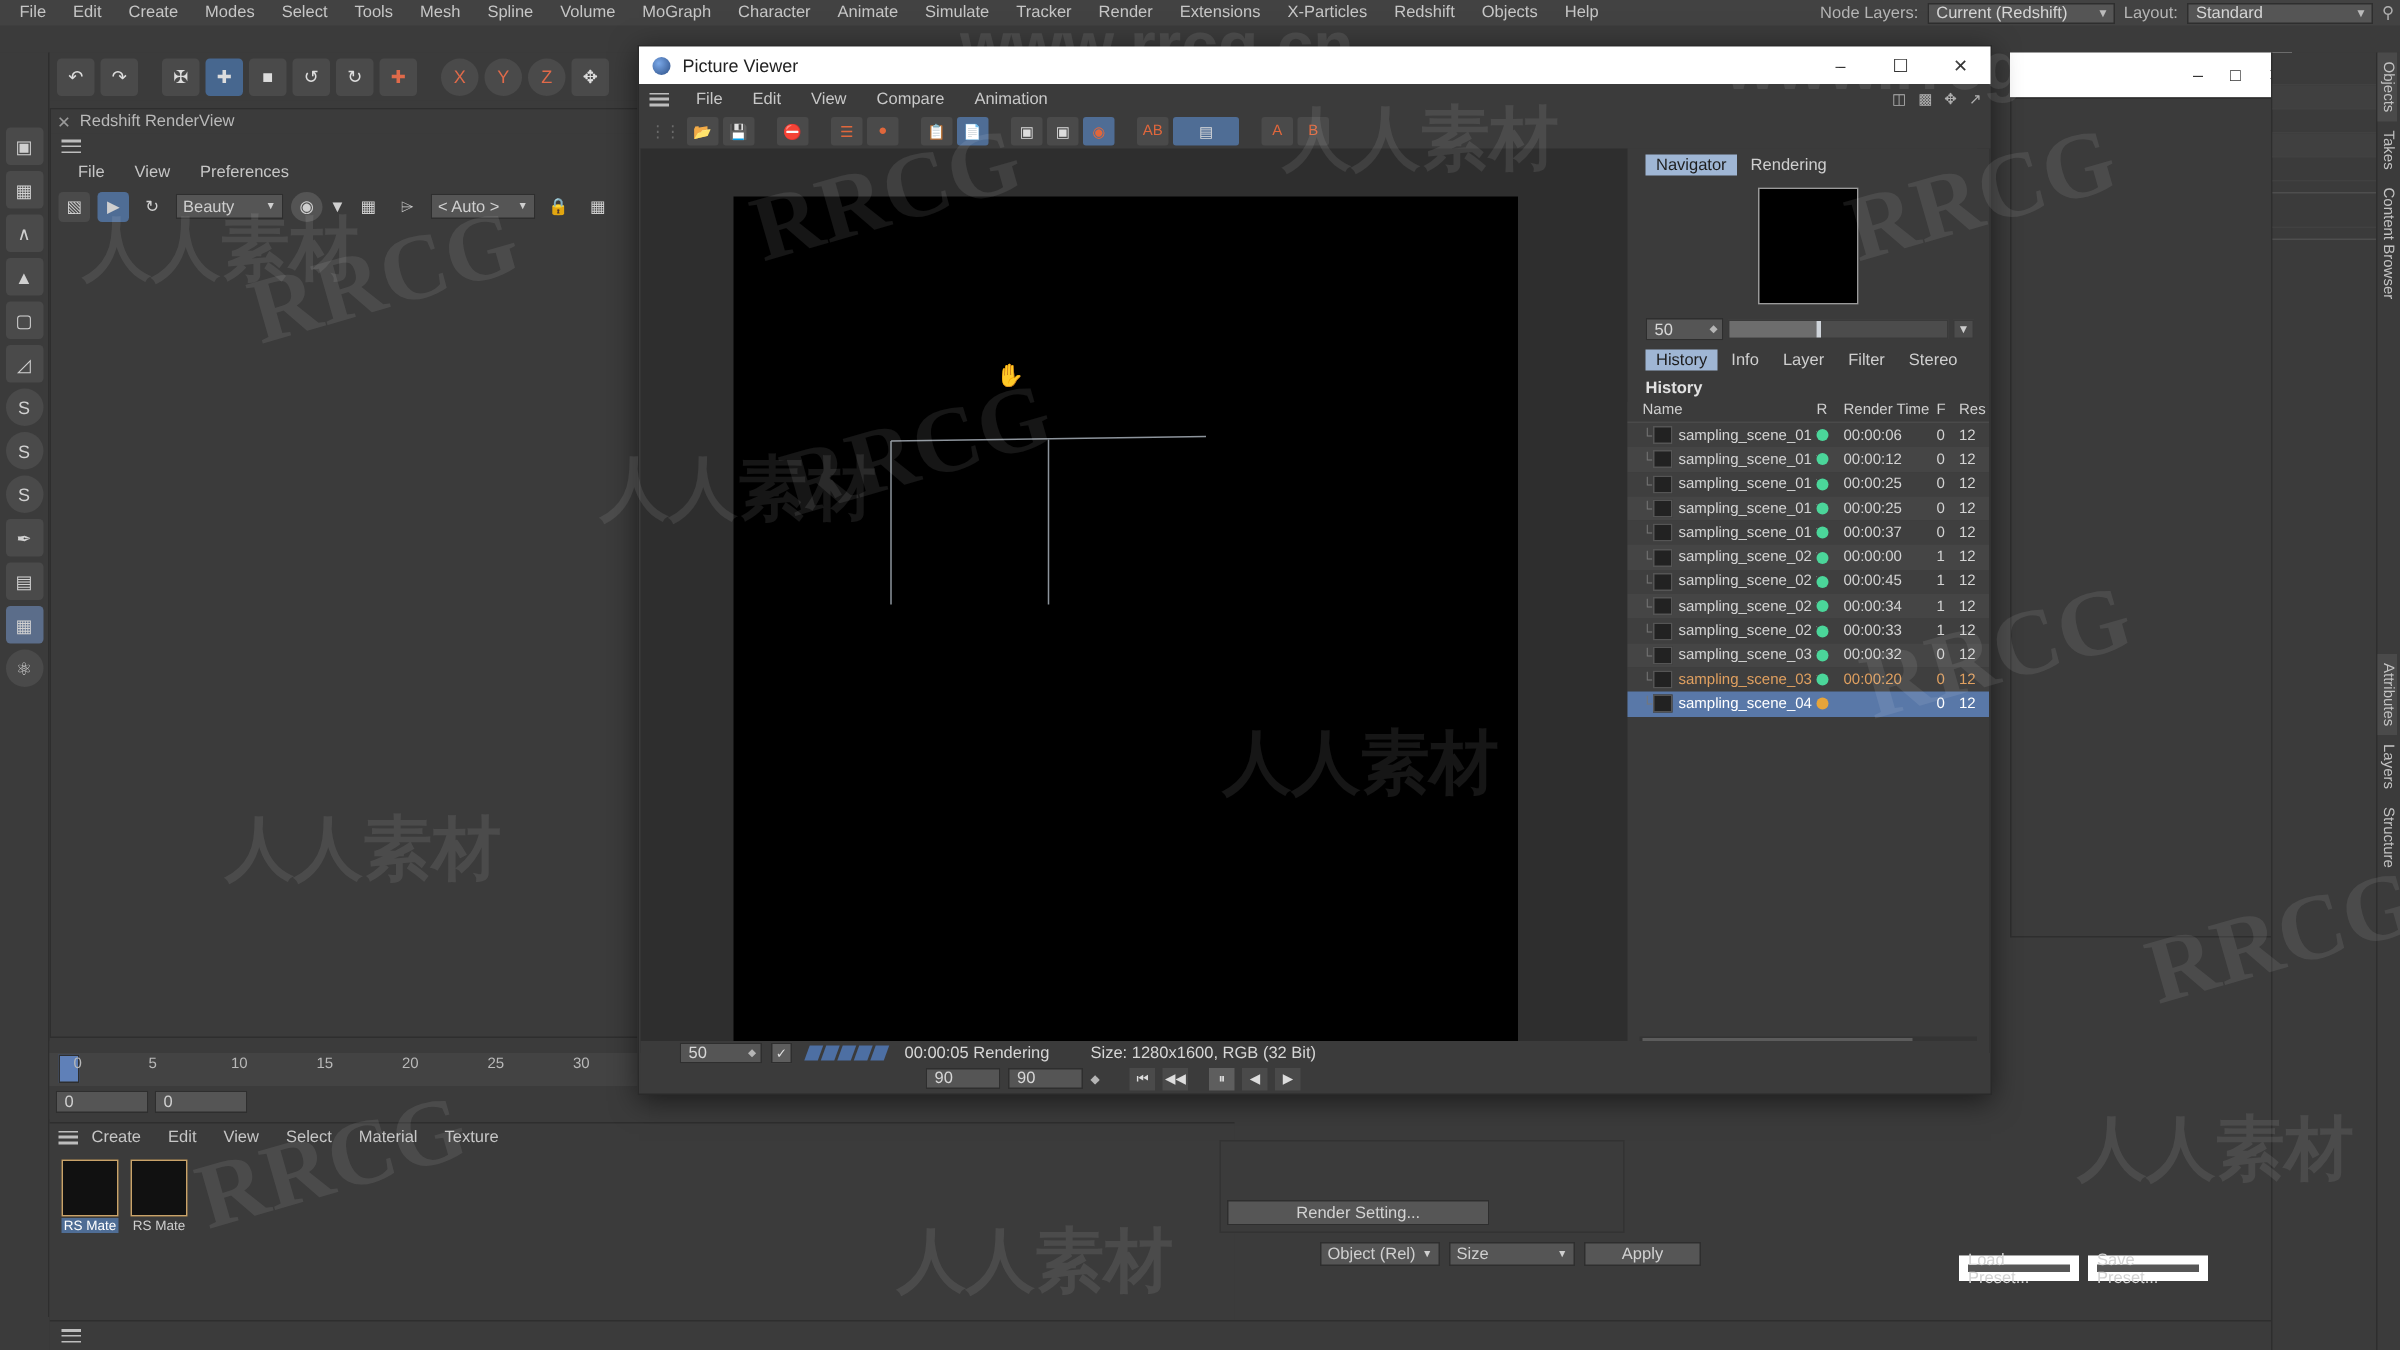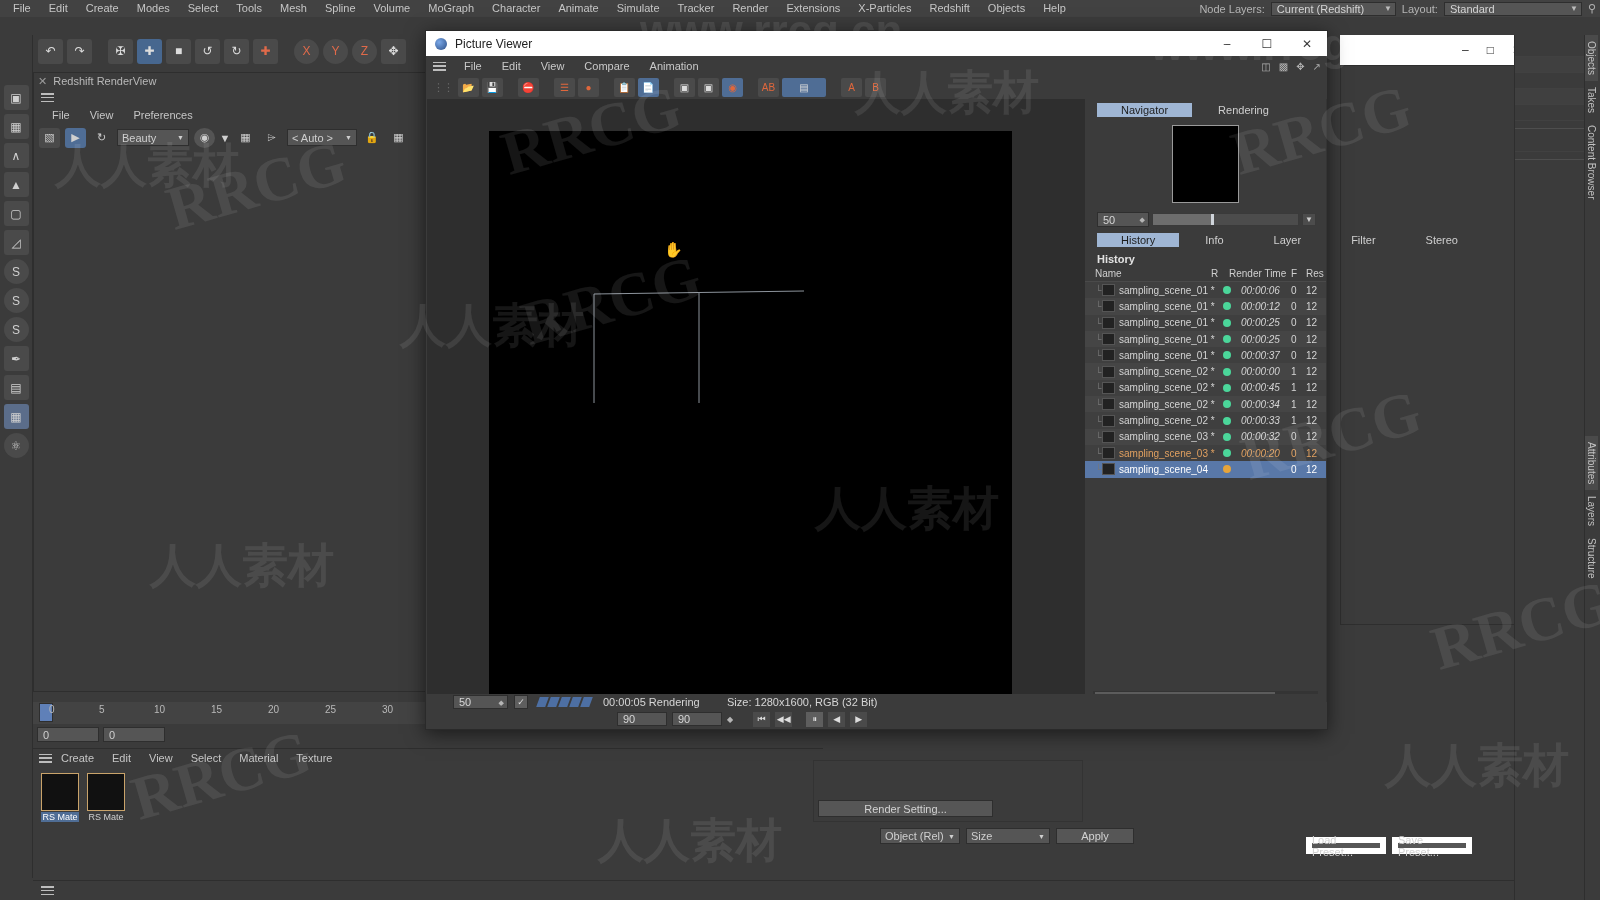--- a/index.html
+++ b/index.html
@@ -156,21 +156,21 @@
   .pvb .orange { color:#e0673c; }
   #pv-canvas-wrap { position:absolute; left:1px; top:68px; right:243px; bottom:27px; background:#2e2e2e; overflow:hidden;}
   #pv-canvas { position:absolute; left:62px; top:32px; width:523px; height:596px; background:#000;}
   .pv-hand { position:absolute; color:#e6e6e6; font-size:15px;}
   .pv-vscroll { position:absolute; right:0; top:68px; bottom:27px; width:9px; background:#343434;}
   .pv-vthumb { position:absolute; top:2px; left:1px; width:7px; height:14px; background:#5c5c5c;}
 
   
   #pv-dock { position:absolute; right:1px; top:68px; width:242px; bottom:27px; background:#3b3b3b; border-left:1px solid #2e2e2e;}
   .pvtabs { display:flex; gap:2px; padding:4px 0 0 12px; }
-  .pvtab { padding:1px 24px; font-size:11px; color:#cfcfcf; }
+  .pvtab { padding:1px 7px; font-size:11px; color:#cfcfcf; }
   .pvtab.act { background:#9fb6d4; color:#1d1d1d;}
   .nav-thumb-wrap { display:flex; justify-content:center; margin-top:8px;}
   .nav-thumb { width:67px; height:78px; background:#000; border:1px solid #9a9a9a;}
   .nav-slider-row { display:flex; align-items:center; gap:3px; padding:9px 10px 0 12px;}
   .nv-num { width:52px; height:15px; background:#555; border:1px solid #2e2e2e; color:#d6d6d6;
             display:flex;align-items:center; padding-left:5px; font-size:11px; position:relative;}
   .nv-spin { position:absolute; right:3px; color:#b5b5b5; font-size:7px; line-height:7px; text-align:center;}
   .nv-track { flex:1; height:13px; background:#4c4c4c; position:relative; border:1px solid #3a3a3a;}
   .nv-fill { position:absolute; left:0; top:0; bottom:0; width:40%; background:#6d6d6d;}
   .nv-knob { position:absolute; left:40%; top:0; bottom:0; width:3px; background:#cfd4da;}
@@ -190,21 +190,21 @@
   .hrow:nth-child(odd) { background:#3f3f3f;}
   .hrow:nth-child(even) { background:#454545;}
   .hrow.sel { background:#5978a8 !important; color:#fff;}
   .hrow.warn { color:#e0a060; }
   .h-tree { width:7px; color:#777; font-size:9px;}
   .h-thumb { width:13px; height:12px; background:#222; border:1px solid #555; margin-right:4px; flex:none;}
   .h-name { flex:1; white-space:nowrap; overflow:hidden;}
   .h-r { width:18px; display:flex; align-items:center;}
   .dot { width:8px;height:8px;border-radius:50%; background:#4bd69a; display:inline-block;}
   .dot.amber { background:#e6a43a; }
-  .h-time { width:50px;font-style:italic;}
+  .h-time { width:62px;}
   .h-f { width:15px;}
   .h-res { width:20px;}
   .hist-hscroll { position:absolute; left:8px; right:8px; bottom:3px; height:8px; background:#343434;}
   .hist-hthumb { position:absolute; left:2px; top:1px; width:80%; height:6px; background:#5c5c5c;}
 
   
   #pv-status { position:absolute; left:1px; right:1px; bottom:19px; height:16px;
                display:flex; align-items:center; gap:6px; padding-left:26px; background:#3b3b3b;}
   .st-num { width:55px; height:14px; background:#555; border:1px solid #2e2e2e; color:#d6d6d6;
             display:flex; align-items:center; padding-left:5px; font-size:11px; position:relative;}
@@ -253,21 +253,21 @@
     <span class="mi">Objects</span>
     <span class="mi">Help</span>
 
     <div class="menu-right">
       <span class="lbl">Node Layers:</span>
       <div class="combo" style="width:125px">
         <span>Current (Redshift)</span>
         <span class="chev">▼</span>
       </div>
       <span class="lbl">Layout:</span>
-      <div class="combo" style="width:138px">
+      <div class="combo" style="width:124px">
         <span>Standard</span>
         <span class="chev">▼</span>
       </div>
       <span style="color:#b0b0b0">⚲</span>
     </div>
   </div>
 
   <div class="toptoolbar">
     <div class="titem">↶</div>
     <div class="titem">↷</div>

